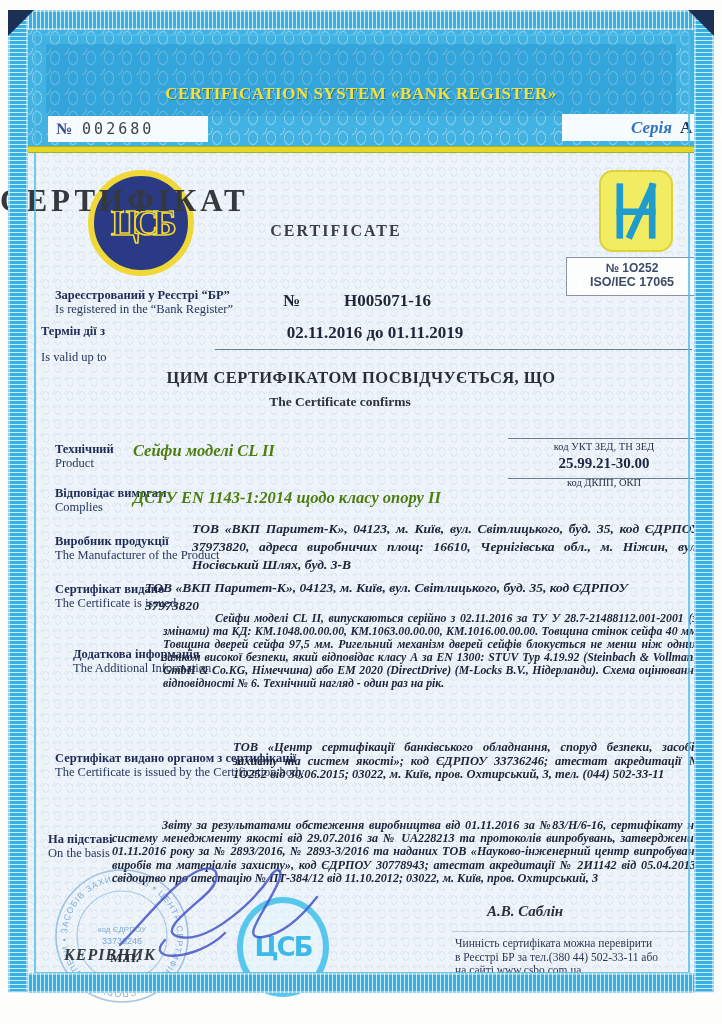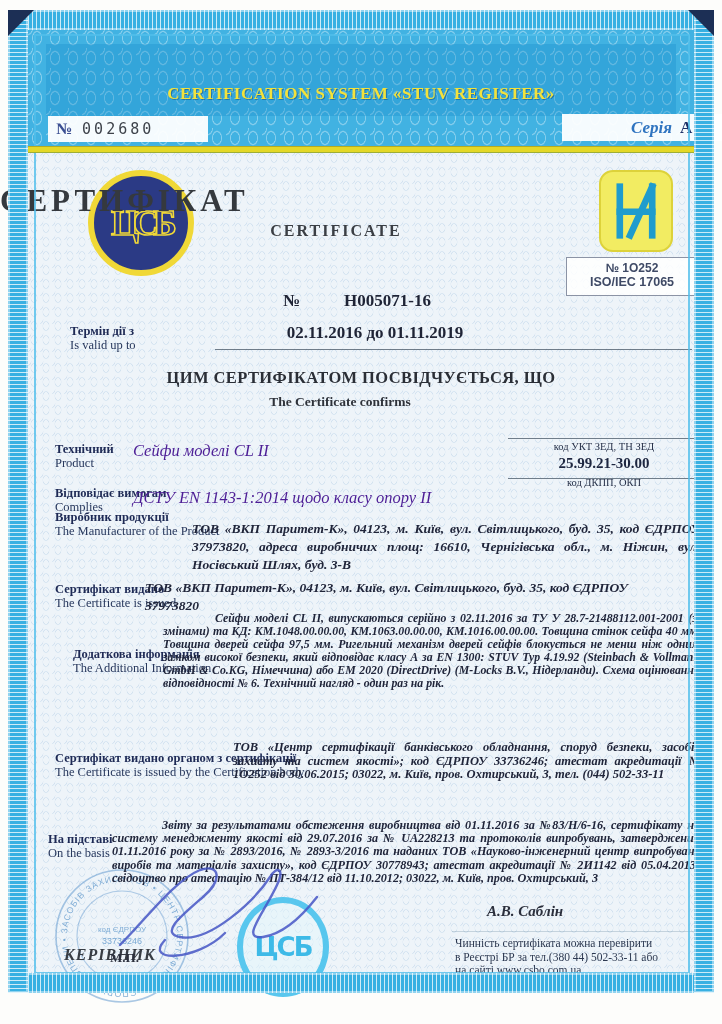--- a/index.html
+++ b/index.html
@@ -60,21 +60,21 @@
   .logoR{left:599px;top:170px;width:70px;height:78px;border-radius:14px;background:#f2ec62;border:2px solid #ddd23a;
     display:flex;align-items:center;justify-content:center;}
   .isobox{left:566px;top:257px;width:130px;height:37px;border:1px solid #8b93a5;background:rgba(255,255,255,.85);
     text-align:center;font-family:"Liberation Sans","DejaVu Sans",sans-serif;color:#3f4a66;}
   .isobox .l1{display:block;font-size:12px;font-weight:bold;margin-top:3px;}
   .isobox .l2{display:block;font-size:12.5px;font-weight:bold;}
   .lblpair{display:flex;flex-direction:column;white-space:nowrap;}
   .luk{font-weight:bold;font-size:12.5px;color:#1e2a55;line-height:12.5px;}
   .len{font-size:12.5px;color:#27375c;line-height:12.5px;margin-top:1px;}
   .bigval{font-weight:bold;font-size:17px;color:#1f2436;}
-  .itval{font-weight:normal;font-style:italic;font-size:16.5px;color:#4c1d95;white-space:nowrap;}
+  .itval{font-weight:bold;font-style:italic;font-size:16.5px;color:#4d7c0f;white-space:nowrap;}
   .para{font-weight:bold;font-style:italic;color:#20253a;text-align:justify;}
   .hr{position:absolute;height:1px;background:rgba(70,85,100,.75);z-index:3;}
   .codes .clbl{display:block;text-align:center;font-size:10.5px;color:#273149;line-height:12px;}
   .codes .cval{display:block;text-align:center;font-size:15px;font-weight:bold;color:#1d2640;line-height:20px;}
   .confirm-uk{left:0;top:368px;width:722px;text-align:center;font-weight:bold;font-size:16.5px;color:#2a2e36;letter-spacing:.4px;}
   .confirm-en{left:0;top:394px;width:680px;text-align:center;font-weight:bold;font-size:13.5px;color:#2e323a;}
   .kerivnyk{font-weight:bold;font-style:italic;font-size:16px;color:#383d44;letter-spacing:1px;z-index:4;}
   .mp{font-weight:bold;font-size:13px;color:#2b2f3c;z-index:4;}
   .sab{font-weight:bold;font-style:italic;font-size:15px;color:#2b2f3c;}
   .verify{font-size:11.5px;color:#2c3850;line-height:13.5px;}
@@ -94,21 +94,21 @@
   <div class="band h top"></div>
   <div class="band h bottom"></div>
   <div class="band v left"></div>
   <div class="band v right"></div>
   <div class="corner tl"></div>
   <div class="corner tr"></div>
   <div class="innerline"></div>
 
   <div class="header">
     <div class="banner-band"></div>
-    <div class="banner-en">CERTIFICATION SYSTEM «STUV REGISTER»</div>
+    <div class="banner-en">CERTIFICATION SYSTEM «BANK REGISTER»</div>
     <div class="numbox">
       <span class="nsign">№</span>
       <span class="nval">002680</span>
     </div>
     <div class="serbox">
       <span class="slbl">Серія</span>
       <span class="sval">А В</span>
     </div>
   </div>
   <div class="goldline"></div>
@@ -133,26 +133,30 @@
         <path d="M60 8 V74"></path>
         <path d="M16 42 H60"></path>
       </g>
     </svg>
   </div>
   <div class="abs isobox">
     <span class="l1">№ 1О252</span>
     <span class="l2">ISO/IEC 17065</span>
   </div>
 
+  <div class="abs lblpair" style="left:55px;top:289px;">
+    <span class="luk">Зареєстрований у Реєстрі “БР”</span>
+    <span class="len">Is registered in the “Bank Register”</span>
+  </div>
   <div class="abs" style="left:283px;top:291px;display:flex;gap:44px;">
     <span class="bigval">№</span>
     <span class="bigval">Н005071-16</span>
   </div>
 
-  <div class="abs lblpair" style="left:70px;top:325px;">
+  <div class="abs lblpair" style="left:41px;top:325px;gap:12px;">
     <span class="luk">Термін дії з</span>
     <span class="len">Is valid up to</span>
   </div>
   <div class="abs bigval" style="left:240px;top:323px;width:270px;text-align:center;">02.11.2016  до  01.11.2019</div>
   <div class="hr" style="left:215px;top:349px;width:477px;"></div>
 
   <div class="abs confirm-uk">ЦИМ СЕРТИФІКАТОМ ПОСВІДЧУЄТЬСЯ, ЩО</div>
   <div class="abs confirm-en">The Certificate confirms</div>
 
   <div class="abs lblpair" style="left:55px;top:443px;">
@@ -168,21 +172,21 @@
     <div class="hr" style="left:0;top:40px;width:192px;"></div>
     <span class="clbl" style="margin-top:4px;">код ДКПП, ОКП</span>
   </div>
 
   <div class="abs lblpair" style="left:55px;top:487px;">
     <span class="luk">Відповідає вимогам</span>
     <span class="len">Complies</span>
   </div>
   <div class="abs itval" style="left:133px;top:488px;">ДСТУ EN 1143-1:2014 щодо класу опору ІІ</div>
 
-  <div class="abs lblpair" style="left:55px;top:511px;">
+  <div class="abs lblpair" style="left:55px;top:535px;">
     <span class="luk">Виробник продукції</span>
     <span class="len">The Manufacturer of the Product</span>
   </div>
   <div class="abs para" style="left:192px;top:520px;width:508px;font-size:13.5px;line-height:18px;">ТОВ «ВКП Паритет-К», 04123, м. Київ, вул. Світлицького, буд. 35, код ЄДРПОУ 37973820, адреса виробничих площ: 16610, Чернігівська обл., м. Ніжин, вул. Носівський Шлях, буд. 3-В</div>
 
   <div class="abs lblpair" style="left:55px;top:583px;">
     <span class="luk">Сертифікат видано</span>
     <span class="len">The Certificate is issued</span>
   </div>
   <div class="abs para" style="left:145px;top:579px;width:530px;font-size:13.5px;line-height:18px;text-align:left;">ТОВ «ВКП Паритет-К», 04123, м. Київ, вул. Світлицького, буд. 35, код ЄДРПОУ 37973820</div>

